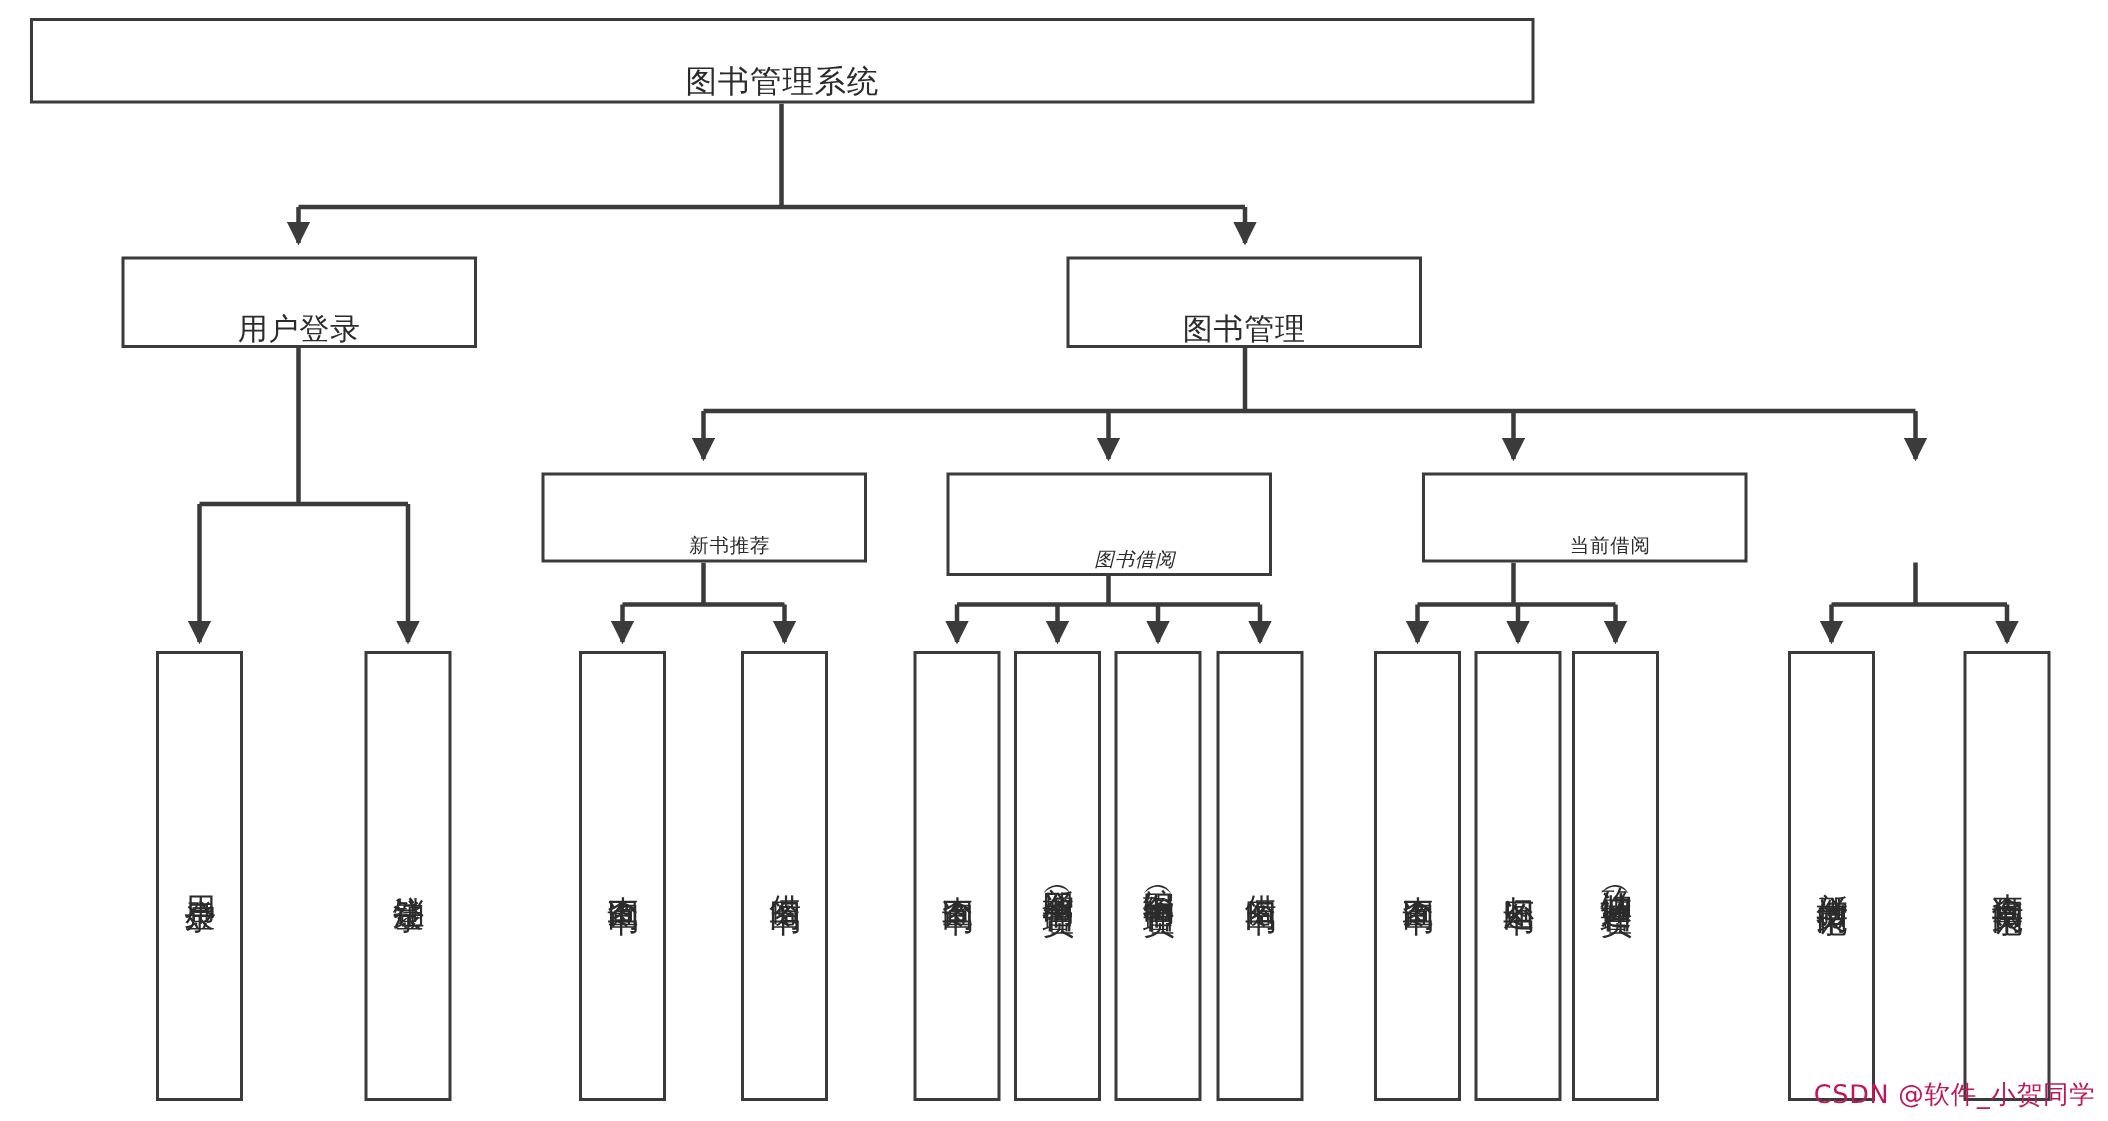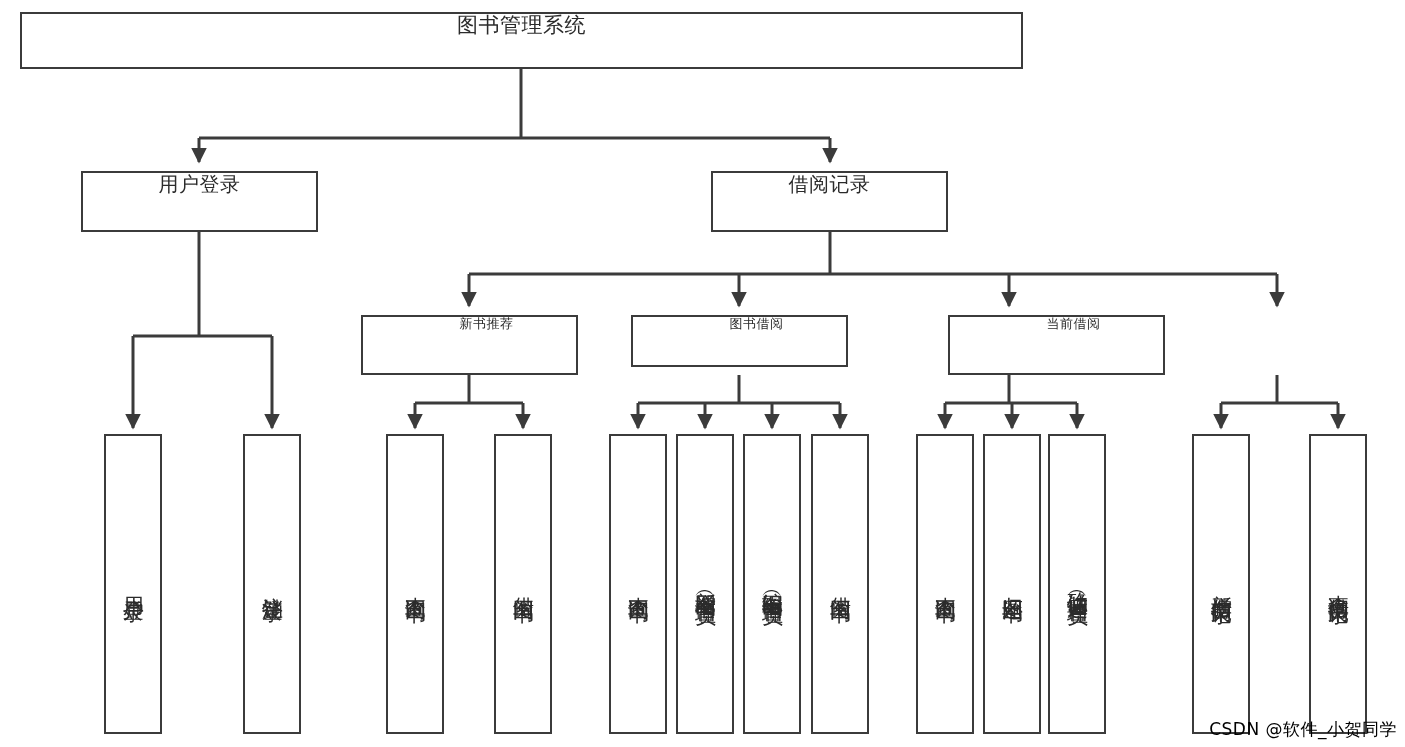--- a/index.html
+++ b/index.html
@@ -23,21 +23,21 @@
     width: 1405px;
     height: 747px;
     pointer-events: none;
   }
   .node {
     position: absolute;
     box-sizing: border-box;
     border: 2px solid #3b3b3b;
     background: #ffffff;
     display: flex;
-    align-items: flex-start;
+    align-items: flex-end;
     justify-content: center;
     color: #2b2b2b;
     z-index: 2;
   }
   .node .label {
     display: block;
     text-align: center;
     line-height: 1.12;
     letter-spacing: 0.5px;
   }
@@ -54,21 +54,21 @@
     font-size: 21px;
     line-height: 1.28;
     letter-spacing: 2px;
     white-space: nowrap;
   }
   #watermark {
     position: absolute;
     right: 8px;
     bottom: 6px;
     font-size: 17px;
-    color: #000000;
+    color: #be185d;
     letter-spacing: 0.5px;
     z-index: 3;
     white-space: nowrap;
   }
 </style>
 </head>
 <body>
 
 <div id="canvas">
 
@@ -123,27 +123,27 @@
   </svg>
 
   <div class="node root" style="left:20px; top:12px; width:1003px; height:57px;">
     <span class="label">图书管理系统</span>
   </div>
 
   <div class="node lvl2" style="left:81px; top:171px; width:237px; height:61px;">
     <span class="label">用户登录</span>
   </div>
   <div class="node lvl2" style="left:711px; top:171px; width:237px; height:61px;">
-    <span class="label">借阅记录</span>
+    <span class="label">图书管理</span>
   </div>
 
   <div class="node lvl3" style="left:361px; top:315px; width:217px; height:60px;">
     <span class="label">新书推荐</span>
   </div>
-  <div class="node lvl3" style="left:631px; top:315px; width:217px; height:52px;">
+  <div class="node lvl3" style="left:631px; top:315px; width:217px; height:69px;font-style:italic;">
     <span class="label">图书借阅</span>
   </div>
   <div class="node lvl3" style="left:948px; top:315px; width:217px; height:60px;">
     <span class="label">当前借阅</span>
   </div>
 
   <div class="node leaf" style="left:104px; top:434px; width:58px; height:300px;">
     <span class="label">用户登录</span>
   </div>
   <div class="node leaf" style="left:243px; top:434px; width:58px; height:300px;">

